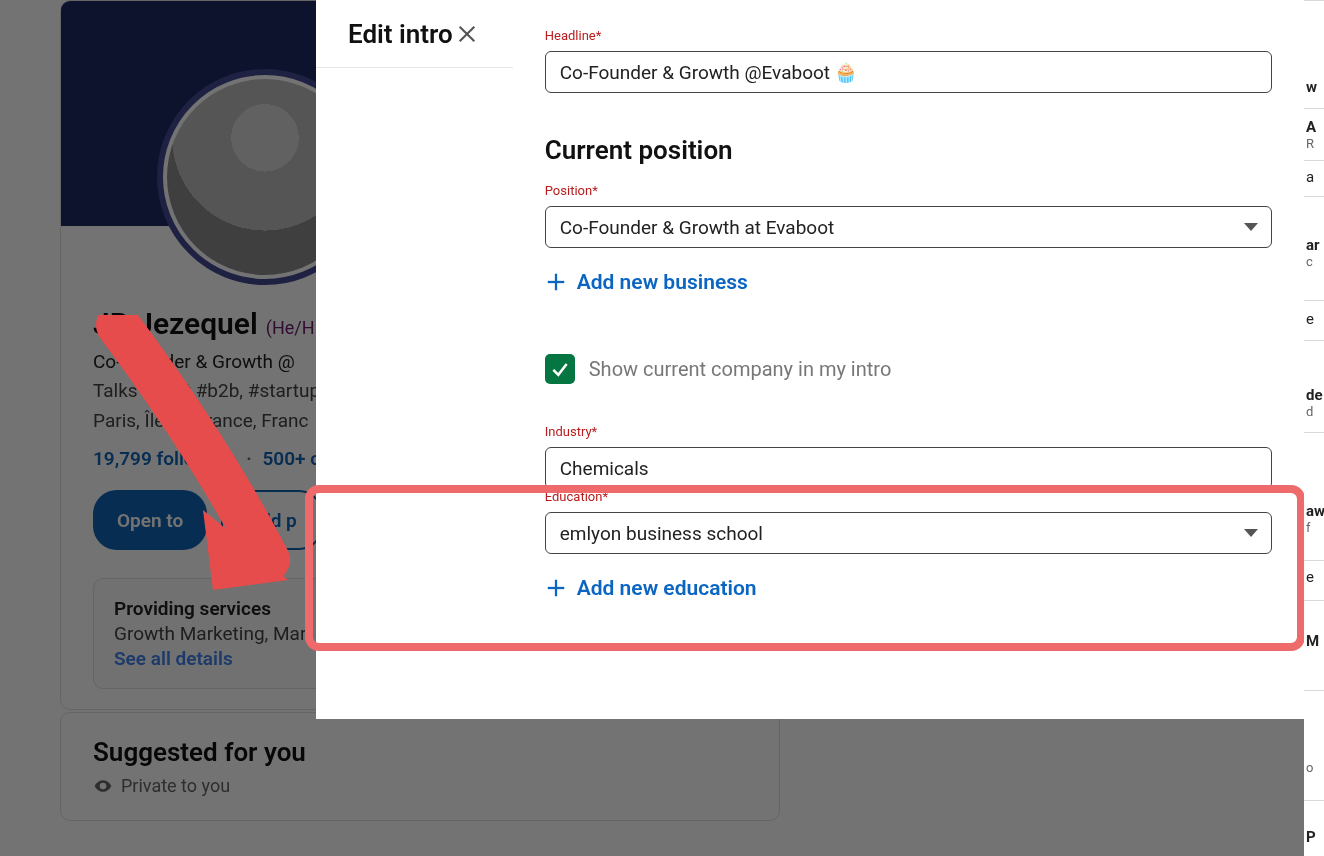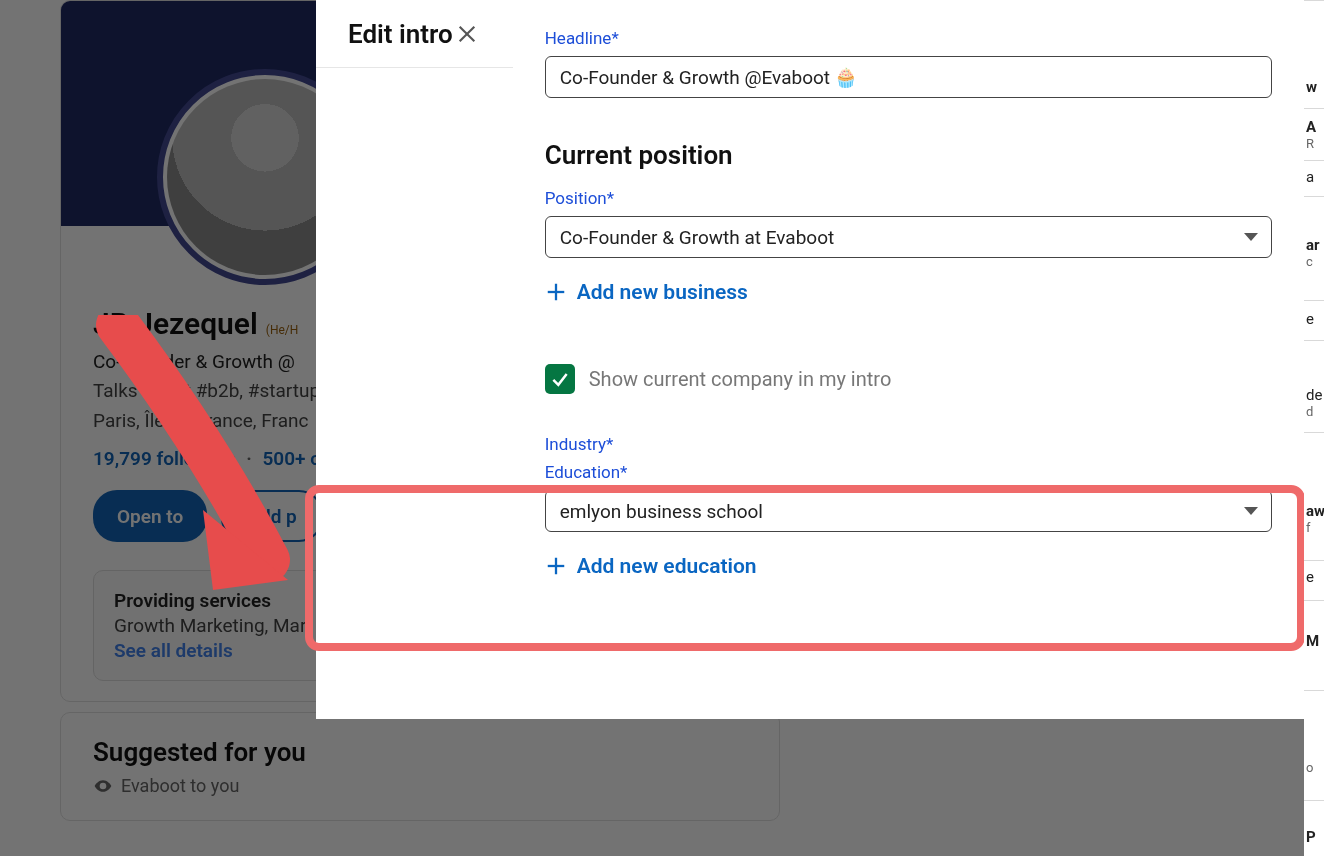--- a/index.html
+++ b/index.html
@@ -6,46 +6,46 @@
   body{width:1324px;height:856px;overflow:hidden;background:#fff;position:relative;}
   .bg-overlay{position:absolute;inset:0;background:rgba(0,0,0,.55);z-index:1;}
   .page{position:absolute;inset:0;filter:grayscale(10%);}
   .profile-card{position:absolute;left:60px;top:0;width:720px;background:#fff;border:1px solid #e0e0e0;border-radius:10px;overflow:hidden;}
   .banner{height:225px;background:#1f2a6b;}
   .avatar-ring{position:absolute;left:96px;top:68px;width:216px;height:216px;border-radius:50%;background:#fff;border:6px solid #424a9b;padding:4px;display:flex;align-items:center;justify-content:center;}
   .avatar{width:100%;height:100%;border-radius:50%;background:radial-gradient(circle at 50% 30%,#d8d8d8 0 20%,#bdbdbd 20% 55%,#8d8d8d 55% 100%);filter:grayscale(100%);}
   .profile-body{padding:80px 32px 20px 32px;}
   .name-row{display:flex;align-items:baseline;gap:8px;margin-bottom:6px;}
   .name{font-size:30px;font-weight:600;color:#111;}
-  .pronoun{font-size:12px;color:#a16207;}
+  .pronoun{font-size:18px;color:#701a75;}
   .headline,.talks,.loc{font-size:19px;color:#444;line-height:1.55;}
   .headline{color:#222;}
   .stats{margin-top:12px;font-size:19px;font-weight:600;color:#0a66c2;}
   .stats .dot{color:#666;padding:0 6px;}
   .btn-row{margin-top:20px;display:flex;gap:14px;}
-  .pill{height:52px;padding:0 24px;border-radius:24px;font-size:19px;font-weight:600;display:flex;align-items:center;}
+  .pill{height:60px;padding:0 24px;border-radius:24px;font-size:19px;font-weight:600;display:flex;align-items:center;}
   .pill-primary{background:#0a66c2;color:#fff;}
   .pill-outline{background:#fff;border:2px solid #0a66c2;color:#0a66c2;}
   .services{margin-top:28px;border:1px solid #ddd;border-radius:10px;padding:18px 20px;background:#fafafa;}
   .services-title{font-weight:600;font-size:19px;color:#222;margin-bottom:2px;}
   .services-sub{font-size:19px;color:#444;}
   .services-link{font-size:19px;font-weight:600;color:#3b82f6;margin-top:2px;display:inline-block;}
   .suggest{position:absolute;left:60px;top:712px;width:720px;background:#fff;border:1px solid #e0e0e0;border-radius:10px;padding:24px 32px;}
   .suggest h3{font-size:26px;font-weight:600;color:#111;margin-bottom:8px;}
   .private{display:flex;align-items:center;gap:8px;color:#666;font-size:18px;}
   .eye{width:20px;height:20px;fill:#666;}
 
   
   .modal{position:absolute;left:316px;top:0;width:988px;height:719px;background:#fff;z-index:5;display:flex;flex-direction:row;}
   .modal-header{height:68px;display:flex;align-items:center;justify-content:space-between;padding:0 32px;border-bottom:1px solid #e6e6e6;}
   .modal-title{font-size:26px;font-weight:600;color:#111;}
   .close{width:28px;height:28px;display:flex;align-items:center;justify-content:center;cursor:pointer;color:#555;}
   .close svg{width:22px;height:22px;stroke:#555;stroke-width:2.3;}
   .modal-body{padding:28px 32px 0 32px;overflow:hidden;flex:1;}
-  .field-label{font-size:17px;color:#1d4ed8;margin-bottom:8px;}
+  .field-label{font-size:13px;color:#b91c1c;margin-bottom:8px;}
   .tf{width:100%;height:42px;border:1px solid #444;border-radius:6px;padding:0 14px;font-size:19px;color:#222;background:#fff;}
   .section-h{font-size:26px;font-weight:600;color:#111;margin-top:42px;margin-bottom:18px;}
   .select{position:relative;}
   .select .caret{position:absolute;right:14px;top:50%;transform:translateY(-50%);width:0;height:0;border-left:7px solid transparent;border-right:7px solid transparent;border-top:8px solid #555;}
   .add-link{margin-top:22px;display:flex;align-items:center;gap:10px;color:#0a66c2;font-size:21px;font-weight:600;cursor:pointer;}
   .plus{width:22px;height:22px;stroke:#0a66c2;stroke-width:2.5;}
   .check-row{margin-top:60px;display:flex;align-items:center;gap:14px;}
   .checkbox{width:30px;height:30px;border-radius:5px;background:#057642;display:flex;align-items:center;justify-content:center;}
   .checkbox svg{width:20px;height:20px;stroke:#fff;stroke-width:3;fill:none;}
   .check-label{font-size:20px;color:#777;}
@@ -90,21 +90,21 @@
         <span class="services-link">See all details</span>
       </div>
     </div>
   </div>
   <div class="suggest">
     <h3>Suggested for you</h3>
     <div class="private">
       <svg class="eye" viewBox="0 0 24 24">
           <path d="M12 5c-5 0-9 4.5-10 7 1 2.5 5 7 10 7s9-4.5 10-7c-1-2.5-5-7-10-7zm0 11a4 4 0 110-8 4 4 0 010 8z"></path>
         </svg>
-      <span>Evaboot to you</span>
+      <span>Private to you</span>
     </div>
   </div>
 </div>
 
 <div class="bg-overlay"></div>
 
 <div class="modal">
   <div class="modal-header">
     <span class="modal-title">Edit intro</span>
     <span class="close">
@@ -136,20 +136,21 @@
       <div class="checkbox">
         <svg viewBox="0 0 24 24">
             <polyline points="4,13 10,19 20,6"></polyline>
           </svg>
       </div>
       <span class="check-label">Show current company in my intro</span>
     </div>
 
     <div style="height:40px"></div>
     <div class="field-label">Industry*</div>
+    <input class="tf" value="Chemicals" style="">
 
     <div class="field-label">Education*</div>
     <div class="select">
       <input class="tf" readonly="" value="emlyon business school" style="">
       <div class="caret"></div>
     </div>
     <div class="add-link">
       <svg class="plus" viewBox="0 0 24 24">
           <line x1="12" y1="3" x2="12" y2="21"></line>
           <line x1="3" y1="12" x2="21" y2="12"></line>
@@ -178,21 +179,21 @@
   <span class="rtext" style="top:118px;font-weight:700">A</span>
   <span class="rtext" style="top:136px;font-size:13px;color:#666">R</span>
   <div class="rline" style="top:160px"></div>
   <span class="rtext" style="top:168px">a</span>
   <div class="rline" style="top:196px"></div>
   <span class="rtext" style="top:236px;font-weight:700">ar</span>
   <span class="rtext" style="top:254px;font-size:13px;color:#666">c</span>
   <div class="rline" style="top:300px"></div>
   <span class="rtext" style="top:310px">e</span>
   <div class="rline" style="top:340px"></div>
-  <span class="rtext" style="top:386px;font-weight:400">de</span>
+  <span class="rtext" style="top:386px;font-weight:700">de</span>
   <span class="rtext" style="top:404px;font-size:13px;color:#666">d</span>
   <div class="rline" style="top:432px"></div>
   <span class="rtext" style="top:502px;font-weight:700">aw</span>
   <span class="rtext" style="top:520px;font-size:13px;color:#666">f</span>
   <div class="rline" style="top:560px"></div>
   <span class="rtext" style="top:568px">e</span>
   <div class="rline" style="top:600px"></div>
   <span class="rtext" style="top:632px;font-weight:700">M</span>
   <div class="rline" style="top:690px"></div>
   <span class="rtext" style="top:760px;font-size:13px;color:#666">o</span>

